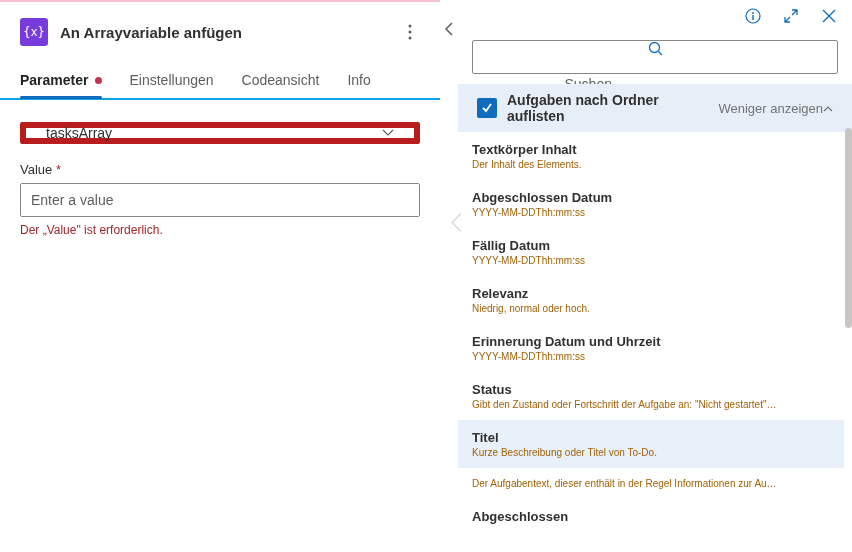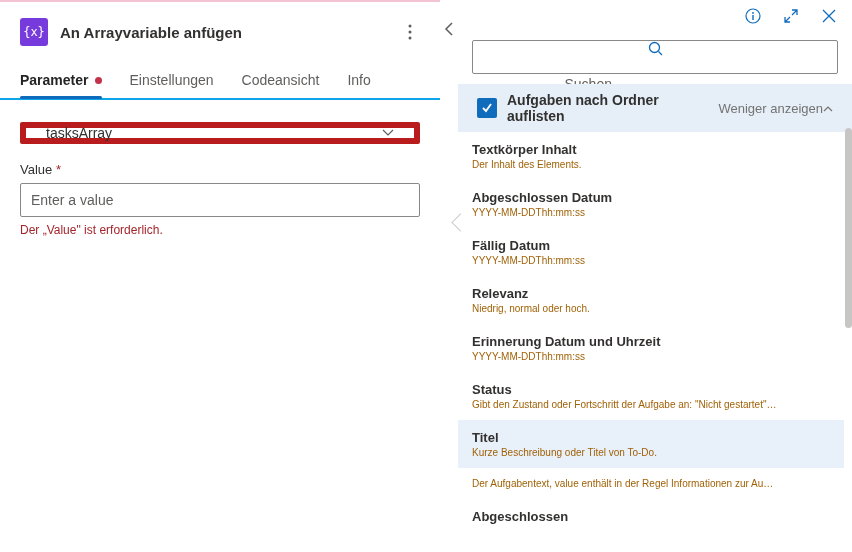--- a/index.html
+++ b/index.html
@@ -421,21 +421,21 @@
       </div>
       <div class="list-item">
         <div class="item-title">Status</div>
         <div class="item-sub">Gibt den Zustand oder Fortschritt der Aufgabe an: "Nicht gestartet"…</div>
       </div>
       <div class="list-item selected">
         <div class="item-title">Titel</div>
         <div class="item-sub">Kurze Beschreibung oder Titel von To-Do.</div>
       </div>
       <div class="list-item">
-        <div class="item-sub">Der Aufgabentext, value enthält in der Regel Informationen zur Au…</div>
+        <div class="item-sub">Der Aufgabentext, dieser enthält in der Regel Informationen zur Au…</div>
       </div>
       <div class="list-item">
         <div class="item-title">Abgeschlossen</div>
       </div>
     </div>
 
   <div class="scrollbar"></div>
 </div>
 
 </body></html>

